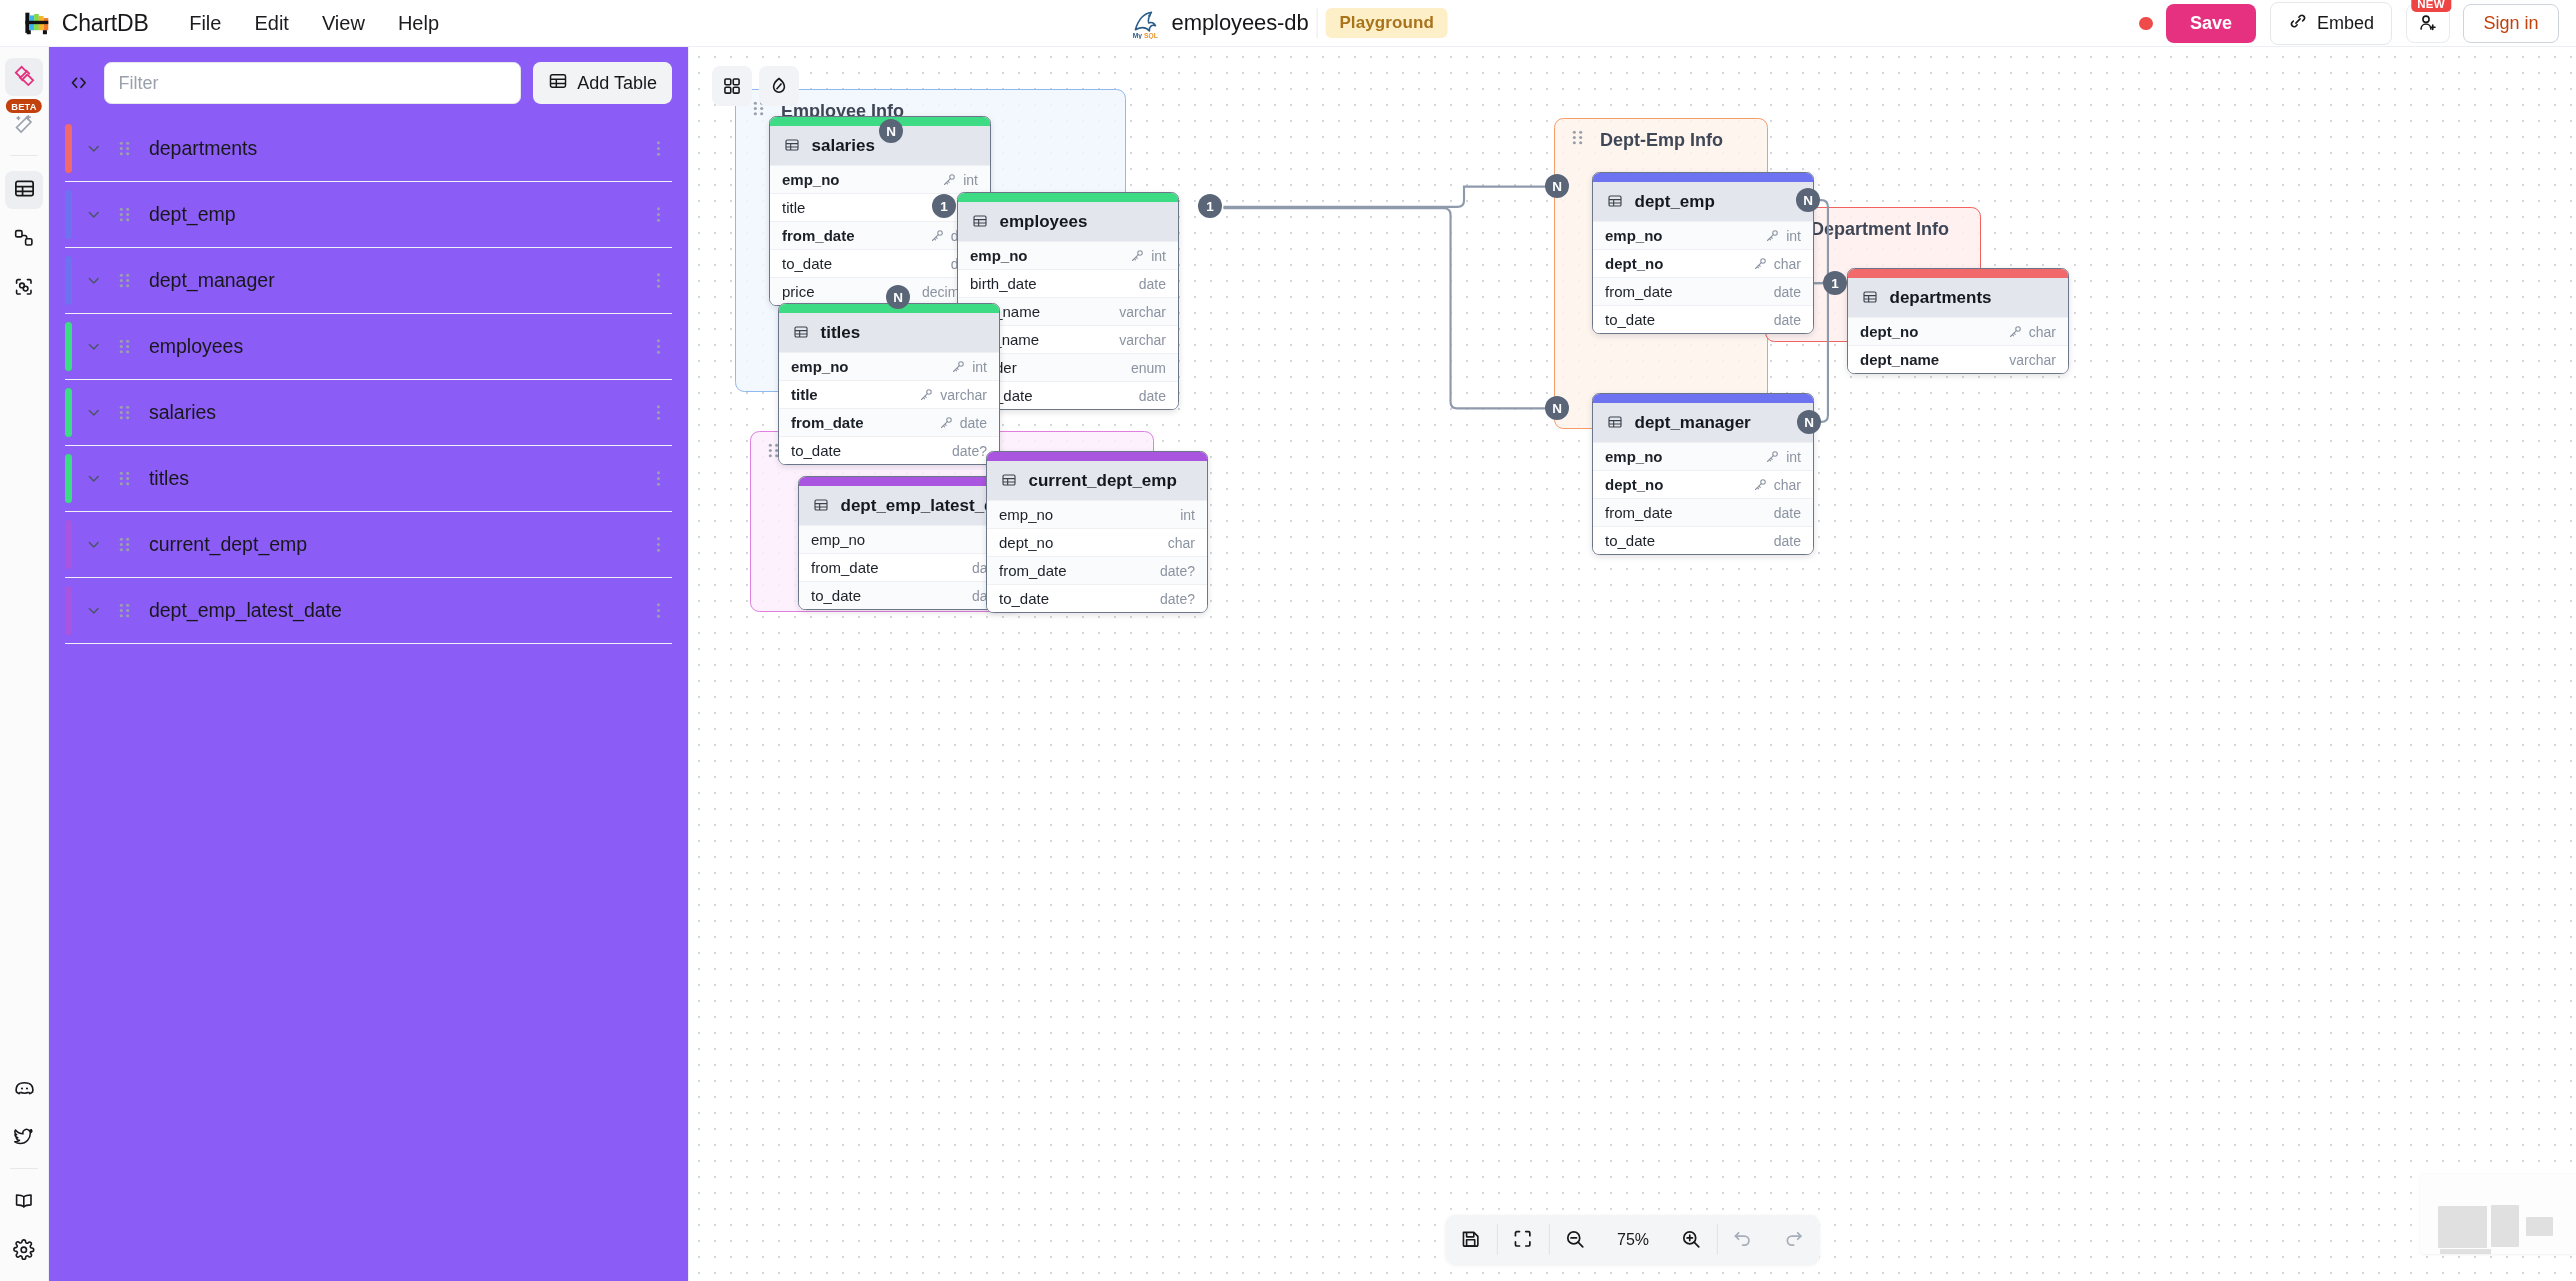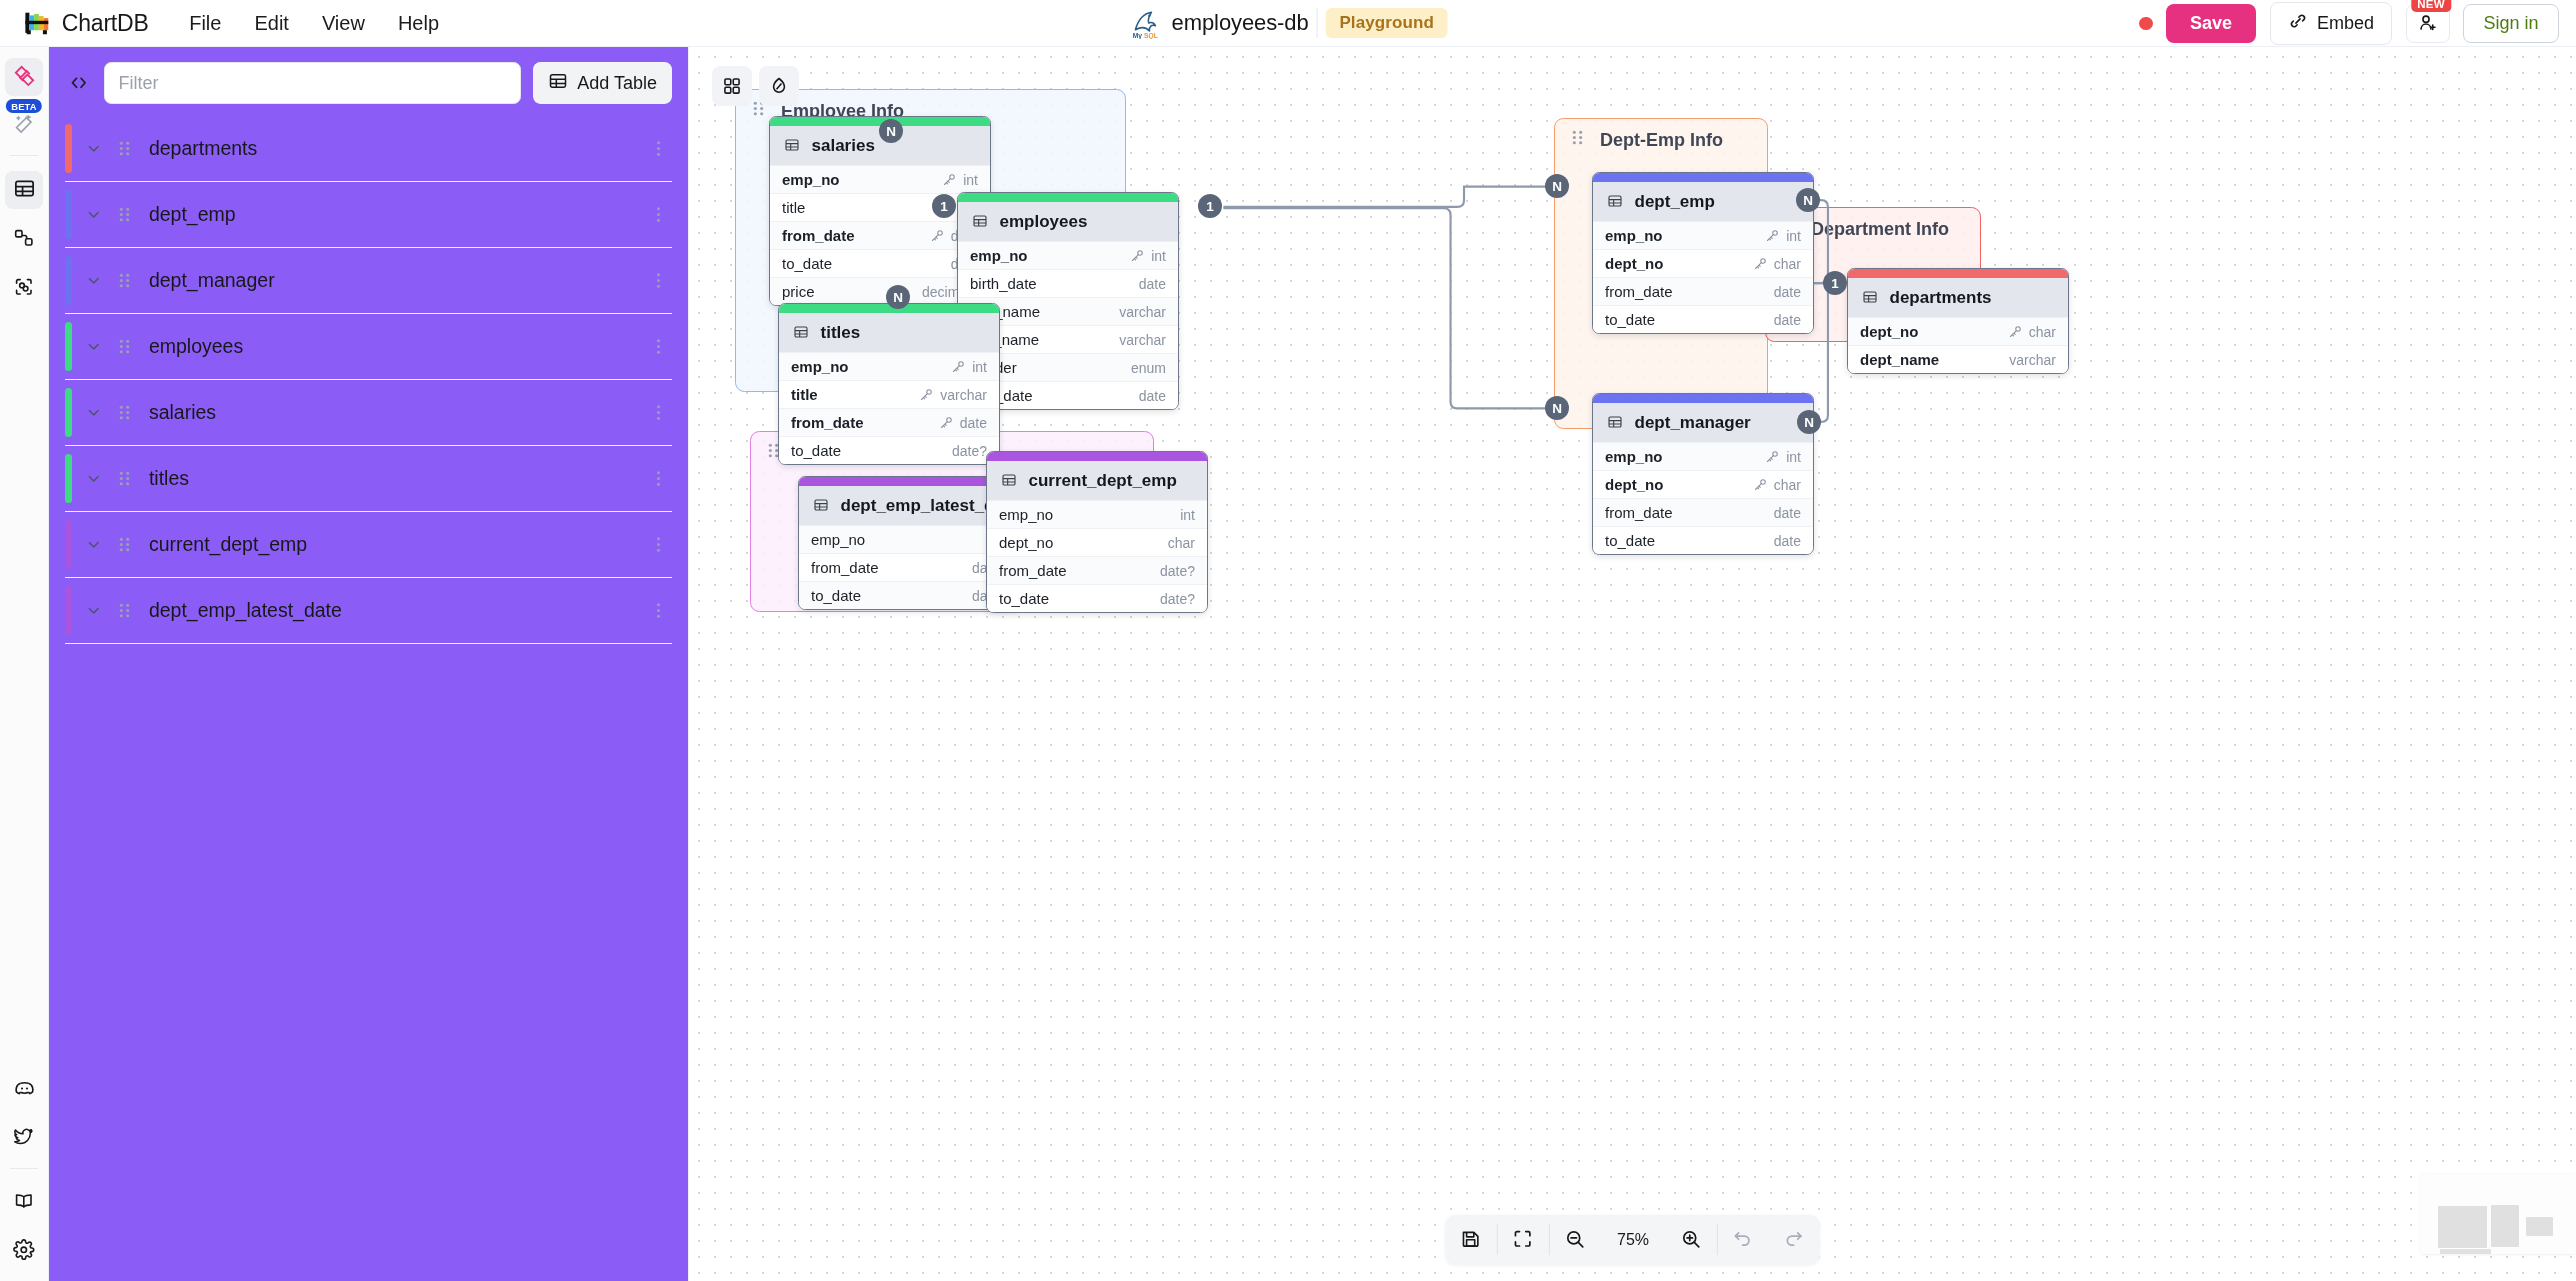--- a/index.html
+++ b/index.html
@@ -52,38 +52,38 @@
   .btn-icononly {
     position: relative; background: #fff; border: 1.1px solid #e9eaee; border-radius: 8px;
     width: 44px; height: 39px; display:flex; align-items:center; justify-content:center; cursor:pointer;
   }
   .badge-new {
     position: absolute; top: -8.8px; left: 50%; transform: translateX(-42%);
     background: #ef4444; color:#fff; font-size: 11.5px; font-weight: 700;
     padding: 1.3px 6px 2px; border-radius: 4.7px; letter-spacing: 0.3px;
   }
   .btn-signin {
-    background: #fff; color: #4d7c0f; font-size: 18px; font-weight: 500;
+    background: #fff; color: #c2410c; font-size: 18px; font-weight: 500;
     border: 1.1px solid #cfd4dc; border-radius: 8px; padding: 8px 19px; cursor: pointer;
   }
 
   
   .rail {
     position: absolute; left: 0; top: 47px; width: 49px; height: 1235px;
     background: #fbfbfc; border-right: 0.7px solid #eceff3;
     display: flex; flex-direction: column; align-items: center; z-index: 30;
   }
   .rail-btn {
     width: 38px; height: 38px; border-radius: 8px; margin-top: 10.8px;
     display: flex; align-items: center; justify-content: center; position: relative; cursor: pointer;
   }
   .rail-btn.active { background: #eceef1; }
   .rail-beta {
     position: absolute; top: -7.4px; left: 50%; transform: translateX(-50%);
-    background: #1d4ed8; color:#fff; font-size: 9.4px; font-weight:700;
+    background: #c2410c; color:#fff; font-size: 9.4px; font-weight:700;
     padding: 1.3px 5.4px; border-radius: 13.5px; letter-spacing: 0.2px;
   }
   .rail-sep { width: 28px; height: 0.7px; background: #e6e8ec; margin: 10.8px 0 4px; }
   .rail-spacer { flex: 1; }
 
   
   .panel {
     position: absolute; left: 49px; top: 47px; width: 640px; height: 1235px;
     background: #8b5cf6; border-right: 0.7px solid #eceff3; z-index: 25; overflow: hidden;
   }

